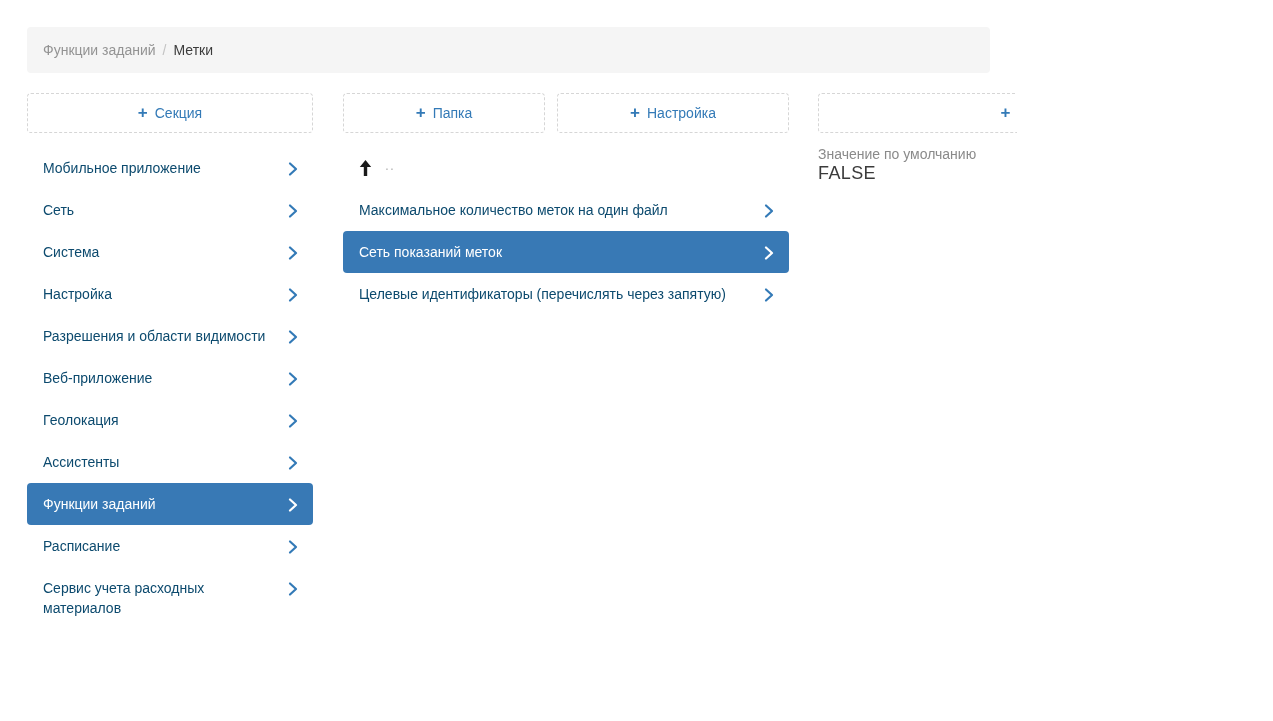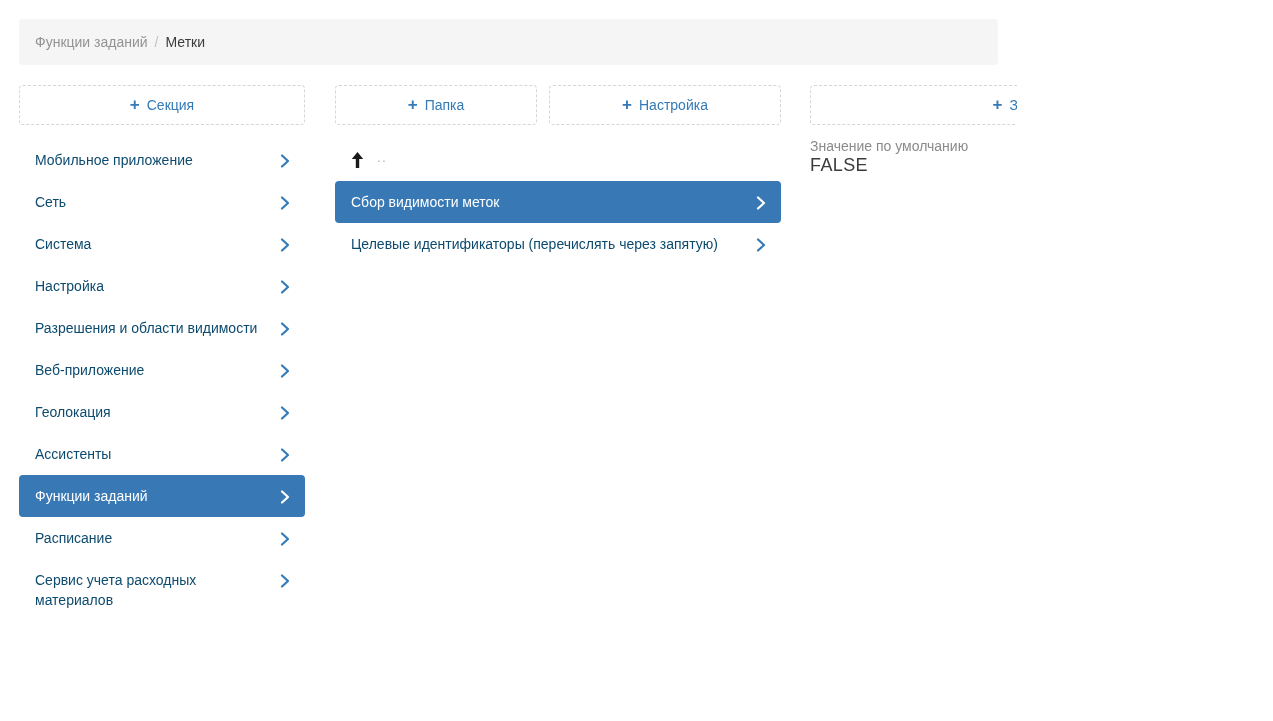--- a/index.html
+++ b/index.html
@@ -5,21 +5,21 @@
   * { box-sizing: border-box; }
   html, body { margin: 0; padding: 0; background: #fff; }
   body {
     font-family: "Liberation Sans", sans-serif;
     color: #333;
     -webkit-font-smoothing: antialiased;
   }
   .page {
     width: 1017px;
     height: 721px;
-    padding: 19px;
+    padding: 27px;
     overflow: hidden;
     background: #fff;
   }
   
   .breadcrumb {
     background: #f5f5f5;
     border-radius: 4px;
     height: 46px;
     display: flex;
     align-items: center;
@@ -240,22 +240,30 @@
         <div class="up-row">
           <span class="up-arrow">
             <svg width="13" height="17" viewBox="0 0 13 17">
                 <path d="M6.5 0 L12.2 7 L8.2 7 L8.2 16 L4.8 16 L4.8 7 L0.8 7 Z" fill="currentColor"></path>
               </svg>
           </span>
           <span class="up-label">..</span>
         </div>
         <div>
 
+        <div class="row">
+              <span>Максимальное количество меток на один файл</span>
+              <span class="chevron">
+                <svg width="12" height="16" viewBox="0 0 12 16">
+                  <path d="M3 2.5 L9 8 L3 13.5" fill="none" stroke="currentColor" stroke-width="2.2" stroke-linecap="round" stroke-linejoin="round"></path>
+                </svg>
+              </span>
+            </div>
             <div class="row selected">
-              <span>Сбор видимости меток</span>
+              <span>Сеть показаний меток</span>
               <span class="chevron">
                 <svg width="12" height="16" viewBox="0 0 12 16">
                   <path d="M3 2.5 L9 8 L3 13.5" fill="none" stroke="currentColor" stroke-width="2.2" stroke-linecap="round" stroke-linejoin="round"></path>
                 </svg>
               </span>
             </div>
             <div class="row">
               <span>Целевые идентификаторы (перечислять через запятую)</span>
               <span class="chevron">
                 <svg width="12" height="16" viewBox="0 0 12 16">

